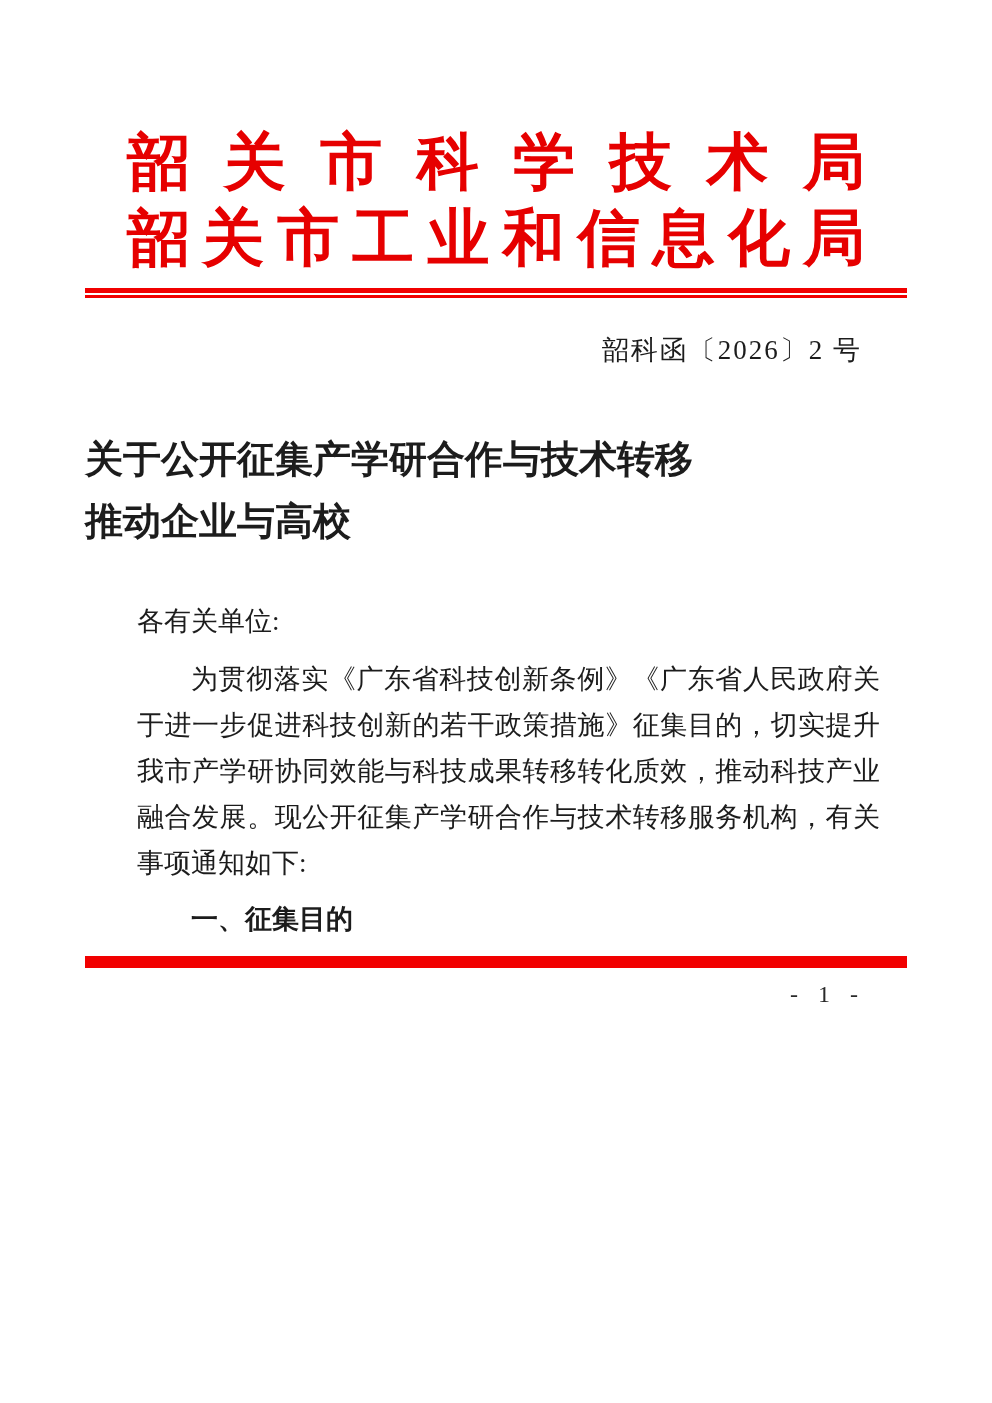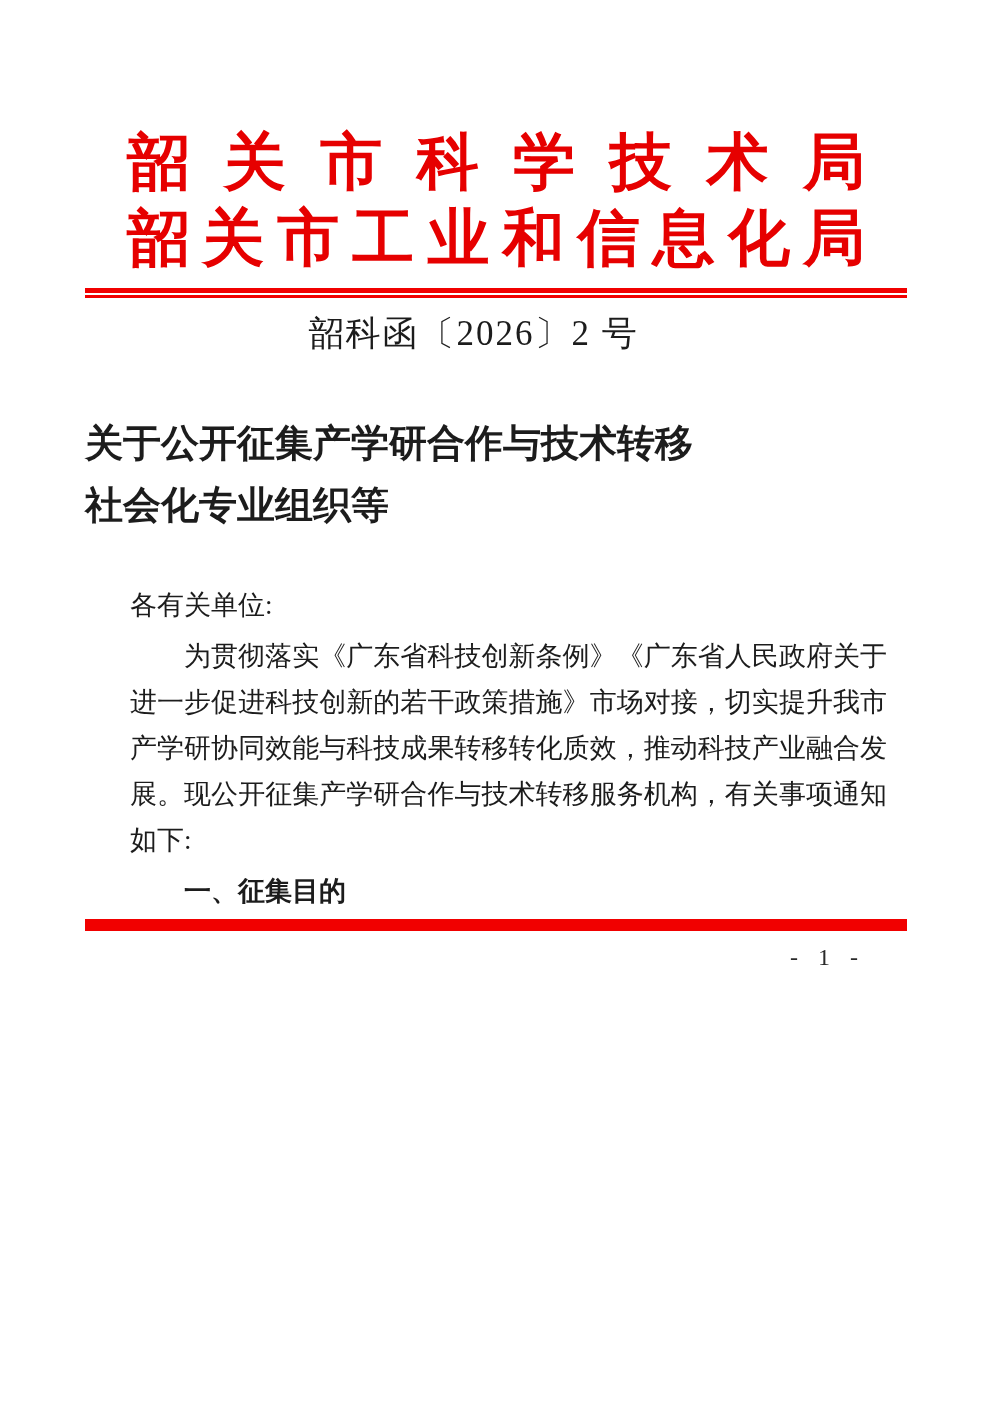--- a/index.html
+++ b/index.html
@@ -45,24 +45,24 @@
     background: linear-gradient(
       to bottom,
       var(--red-rule) 0 50%,
       #ffffff 50% 68%,
       var(--red-rule) 68% 100%
     );
   }
 
   
   .doc-number {
-    margin-top: 16px;
-    text-align: center;
+    margin-top: 32px;
+    text-align: right;
     padding-right: 45px;
-    font-size: 35px;
+    font-size: 27px;
     line-height: 40px;
     letter-spacing: 2px;
   }
 
   
   .title {
     margin-top: 58px;
     text-align: left;
     font-family: "Liberation Serif", serif;
     font-weight: bold;
@@ -72,30 +72,30 @@
   .title-line { display: block; }
 
   
   .body {
     margin-top: 46px;
     padding: 0 15px 0 40px;
     font-size: 27px;
     line-height: 46px;
     font-family: "Liberation Serif", serif;
   }
-  .body p { margin: 5px; }
+  .body p { margin: 12px; }
   .salutation { text-indent: 0; }
   .para {
     text-indent: 2em;
     text-align: justify;
     text-justify: inter-character;
   }
   .heading {
     text-indent: 2em;
-    font-family: Liberation Serif, serif;
+    font-family: Liberation Mono, monospace;
     font-weight: bold;
   }
 
   
   .rule-bottom {
     height: 12px;
     background: var(--red-rule);
   }
   .page-number {
     margin-top: 10px;
@@ -137,26 +137,26 @@
           <span>局</span>
         </div>
     </div>
 
     <div class="rule-double"></div>
 
     <div class="doc-number">韶科函〔2026〕2 号</div>
 
     <h1 class="title">
       <span class="title-line">关于公开征集产学研合作与技术转移</span>
-      <span class="title-line">社会化专业组织等</span>
+      <span class="title-line">推动企业与高校</span>
     </h1>
 
     <div class="body">
       <p class="salutation">各有关单位:</p>
-      <p class="para">为贯彻落实《广东省科技创新条例》《广东省人民政府关于进一步促进科技创新的若干政策措施》市场对接，切实提升我市产学研协同效能与科技成果转移转化质效，推动科技产业融合发展。现公开征集产学研合作与技术转移服务机构，有关事项通知如下:</p>
+      <p class="para">为贯彻落实《广东省科技创新条例》《广东省人民政府关于进一步促进科技创新的若干政策措施》征集目的，切实提升我市产学研协同效能与科技成果转移转化质效，推动科技产业融合发展。现公开征集产学研合作与技术转移服务机构，有关事项通知如下:</p>
       <p class="heading">一、征集目的</p>
     </div>
 
     <div class="rule-bottom"></div>
 
     <div class="page-number">- 1 -</div>
 
   </div>
 </div>
 

